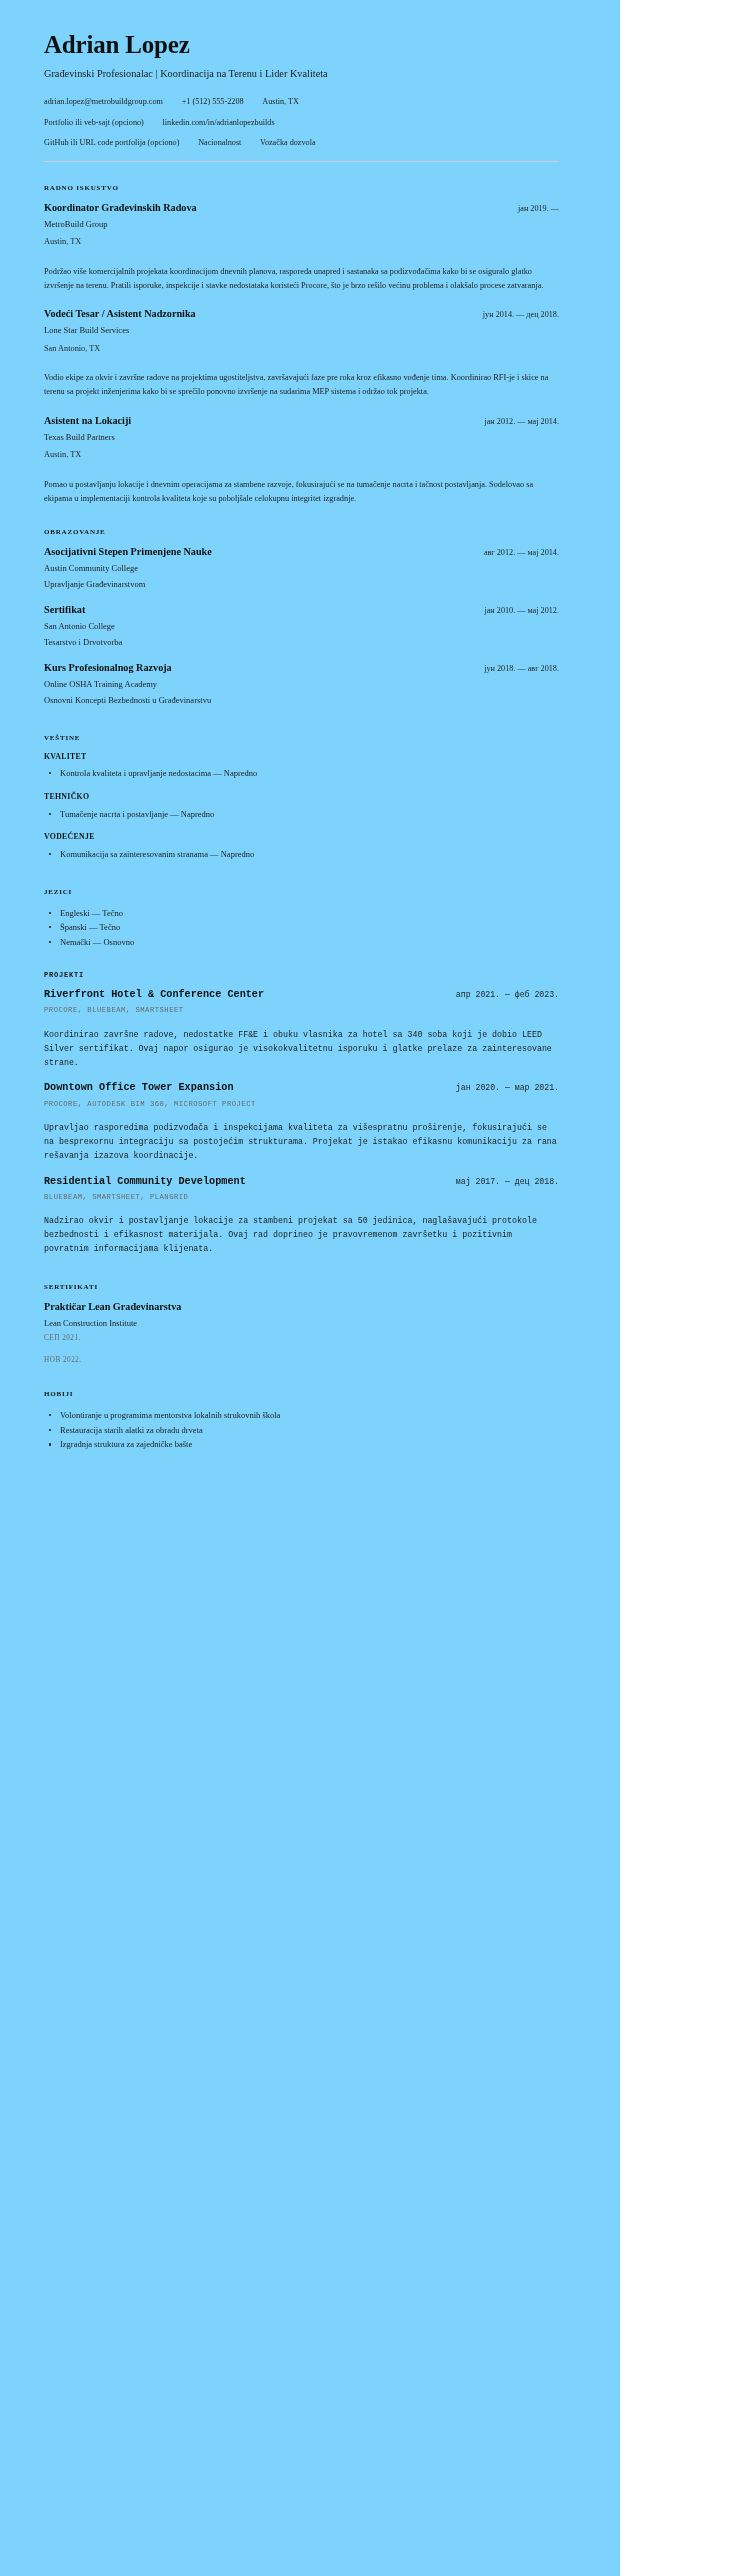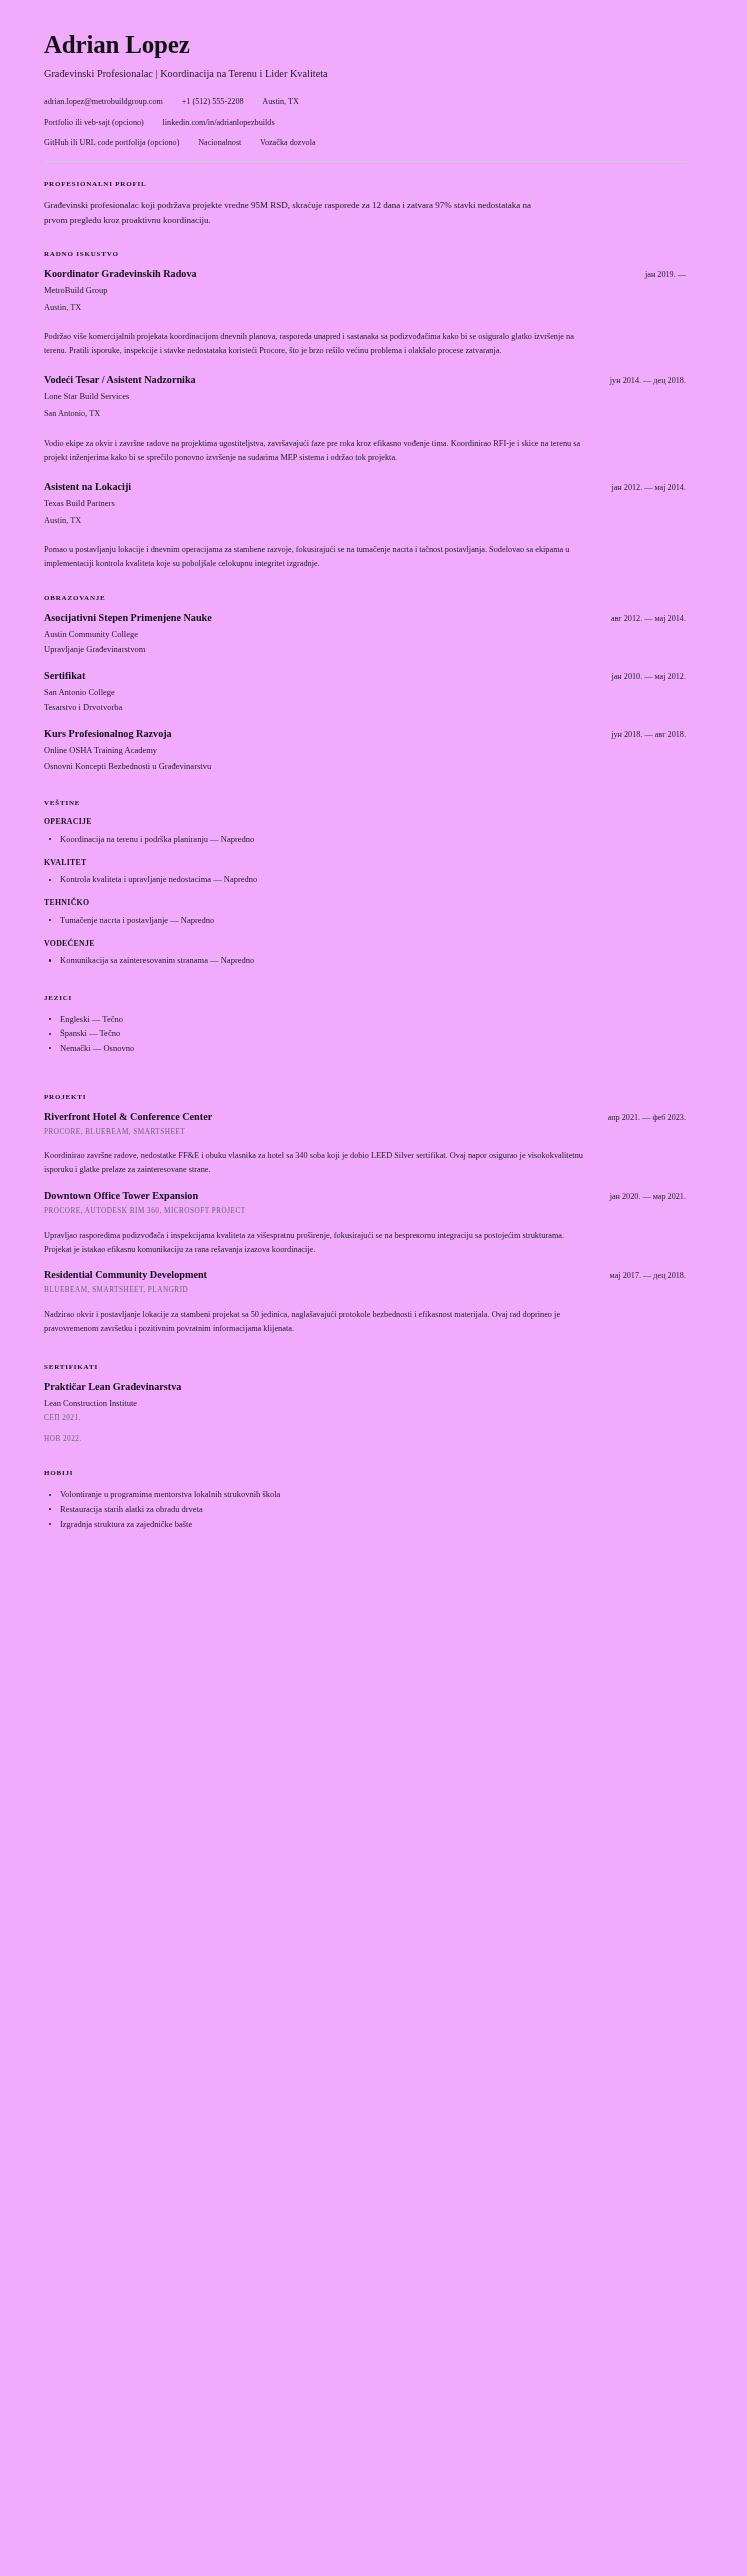--- a/index.html
+++ b/index.html
@@ -8,25 +8,25 @@
     background: #ffffff;
   }
   body {
     width: 747px;
     min-height: 2576px;
     font-family: "Liberation Serif", "DejaVu Serif", serif;
     color: #1a1a1a;
     -webkit-font-smoothing: antialiased;
   }
   .page {
-    width: 747px;
+    width: 620px;
     min-height: 2576px;
     box-sizing: border-box;
     padding: 32px 61px 25px 44px;
-    background: #f0abfc;
+    background: #7dd3fc;
   }
 
   
   .name {
     font-size: 25px;
     font-weight: 700;
     letter-spacing: -0.2px;
     line-height: 1.05;
     margin: 0 0 8.7px 0;
     color: #111111;
@@ -161,21 +161,21 @@
     border-radius: 50%;
   }
 
   .lang-list li { line-height: 1.85; }
   .hobby-list li { line-height: 1.85; }
 
   
   .section.education { margin-top: 22.4px; }
   .section.skills { margin-top: 27px; }
   .section.languages { margin-top: 26px; }
-  .section.projects { margin-top: 37px; }
+  .section.projects { margin-top: 22px; font-family: Liberation Mono, monospace; }
   .section.certificates { margin-top: 27px; }
   .section.hobbies { margin-top: 26px; }
   .section.experience { margin-top: 22.4px; }
 
   .education .entry { margin-bottom: 13.7px; }
   .projects .entry { margin-bottom: 12.5px; }
   .certificates .entry { margin-bottom: 13.7px; }
 </style>
 </head>
 <body>
@@ -199,24 +199,20 @@
 
     <div class="contact-row">
       <span class="c-item">GitHub ili URL code portfolija (opciono)</span>
       <span class="c-item">Nacionalnost</span>
       <span class="c-item">Vozačka dozvola</span>
     </div>
 
     <hr class="rule">
   </header>
 
-  <section class="section summary">
-    <h2 class="section-title">PROFESIONALNI PROFIL</h2>
-    <p class="summary-text">Građevinski profesionalac koji podržava projekte vredne 95M RSD, skraćuje rasporede za 12 dana i zatvara 97% stavki nedostataka na prvom pregledu kroz proaktivnu koordinaciju.</p>
-  </section>
 
   <section class="section experience">
     <h2 class="section-title">RADNO ISKUSTVO</h2>
 
     <div class="entry work">
       <div class="entry-head">
         <div class="entry-title">Koordinator Građevinskih Radova</div>
         <div class="entry-date">јан 2019. —</div>
       </div>
       <div class="entry-sub">MetroBuild Group</div>
@@ -272,26 +268,20 @@
         <div class="entry-date">јун 2018. — авг 2018.</div>
       </div>
       <div class="entry-sub">Online OSHA Training Academy</div>
       <div class="entry-sub">Osnovni Koncepti Bezbednosti u Građevinarstvu</div>
     </div>
   </section>
 
   <section class="section skills">
     <h2 class="section-title">VEŠTINE</h2>
 
-    <div class="skill-group">
-      <div class="skill-group-title">OPERACIJE</div>
-      <ul class="bullets">
-        <li>Koordinacija na terenu i podrška planiranju — Napredno</li>
-      </ul>
-    </div>
 
     <div class="skill-group">
       <div class="skill-group-title">KVALITET</div>
       <ul class="bullets">
         <li>Kontrola kvaliteta i upravljanje nedostacima — Napredno</li>
       </ul>
     </div>
 
     <div class="skill-group">
       <div class="skill-group-title">TEHNIČKO</div>

